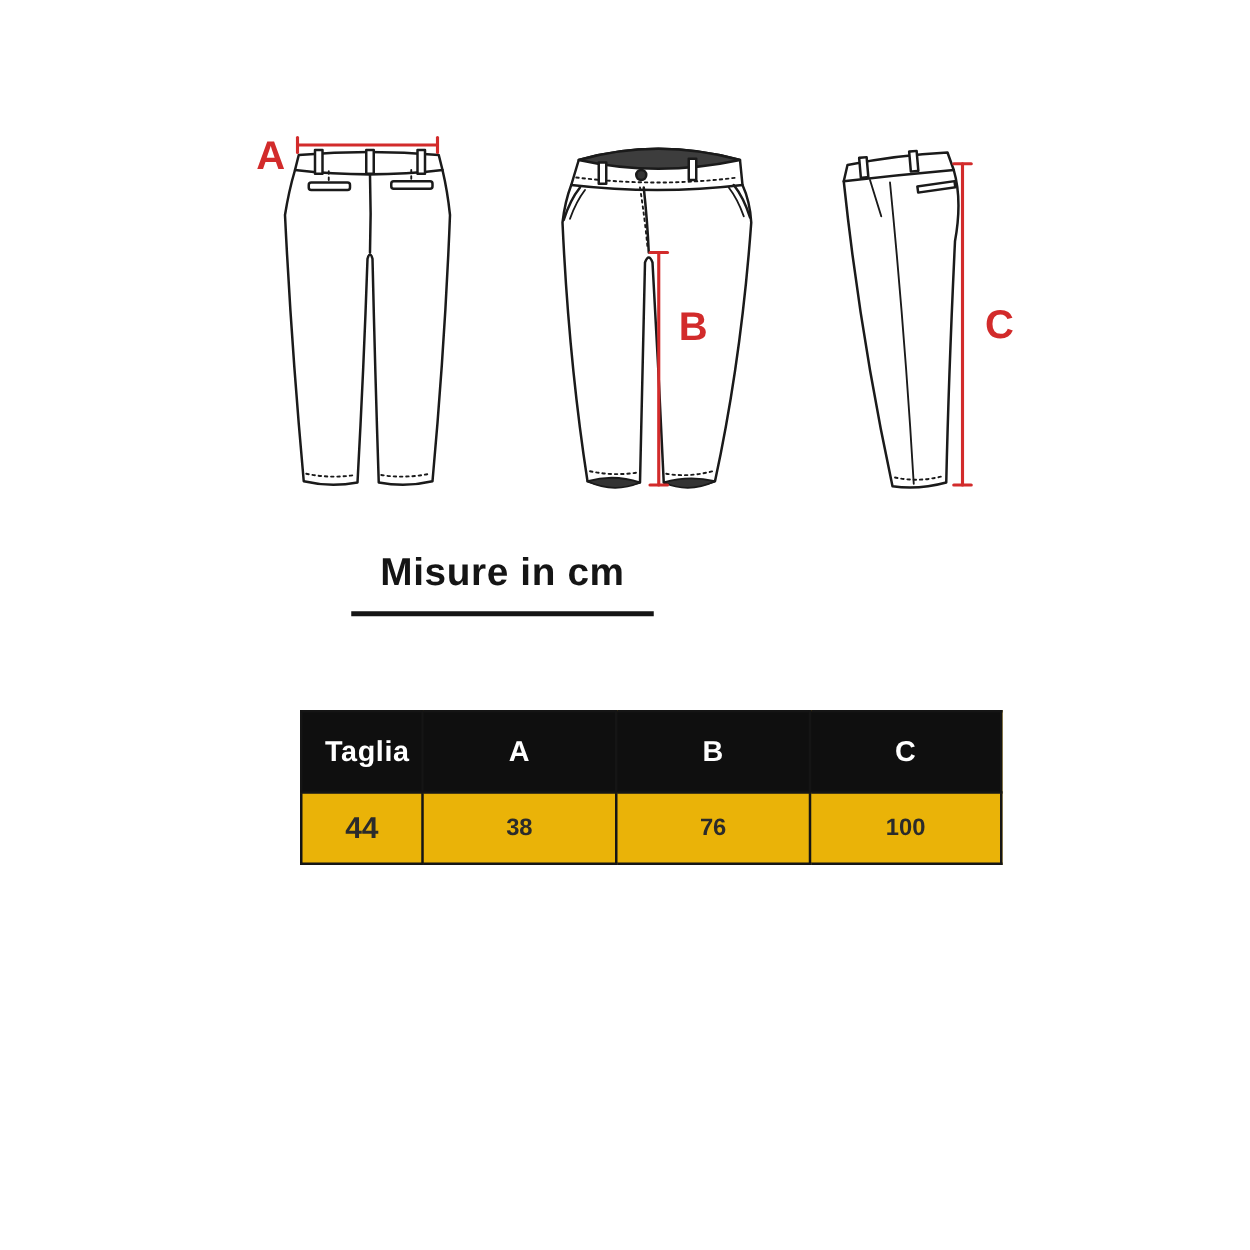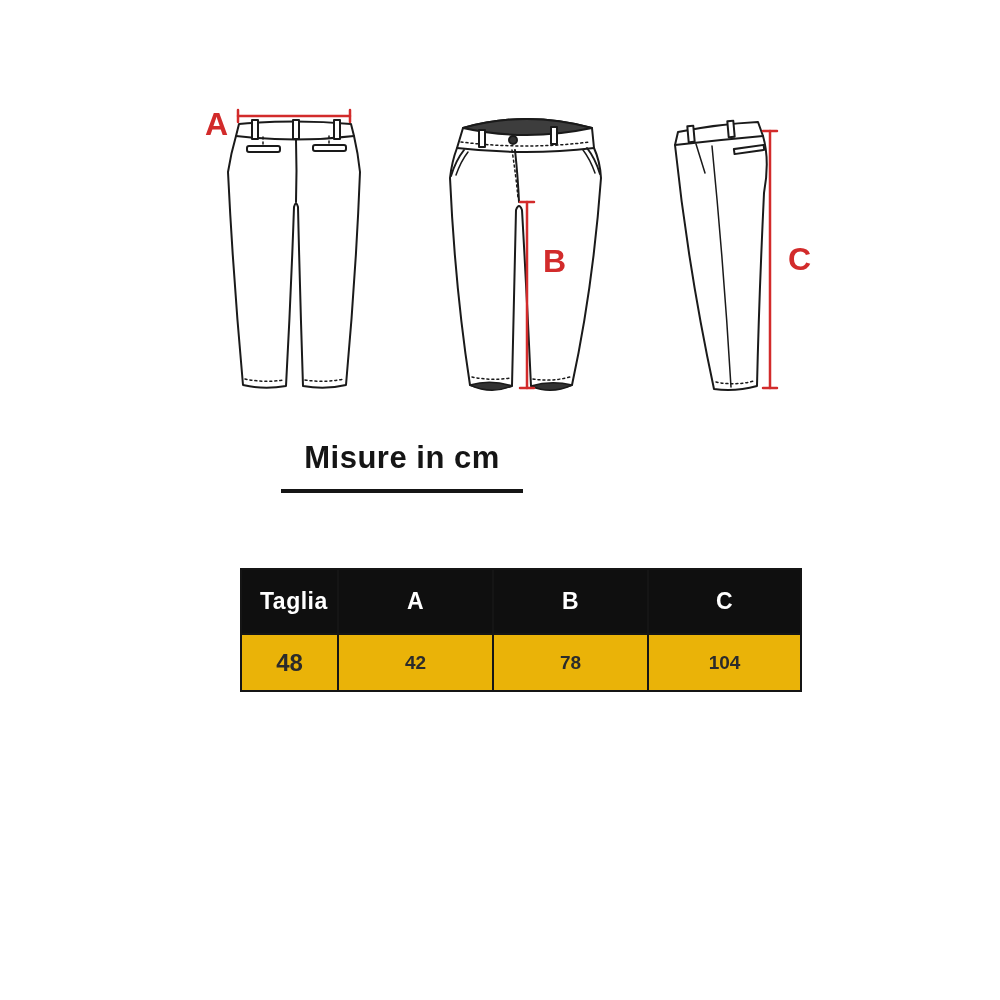--- a/index.html
+++ b/index.html
@@ -137,19 +137,19 @@
   <thead>
     <tr>
       <th class="first">Taglia</th>
       <th>A</th>
       <th>B</th>
       <th>C</th>
     </tr>
   </thead>
   <tbody>
     <tr>
-      <td class="size-cell">48</td>
-      <td class="value-cell">42</td>
-      <td class="value-cell">78</td>
-      <td class="value-cell">104</td>
+      <td class="size-cell">44</td>
+      <td class="value-cell">38</td>
+      <td class="value-cell">76</td>
+      <td class="value-cell">100</td>
     </tr>
   </tbody>
 </table>
 
 </body></html>

